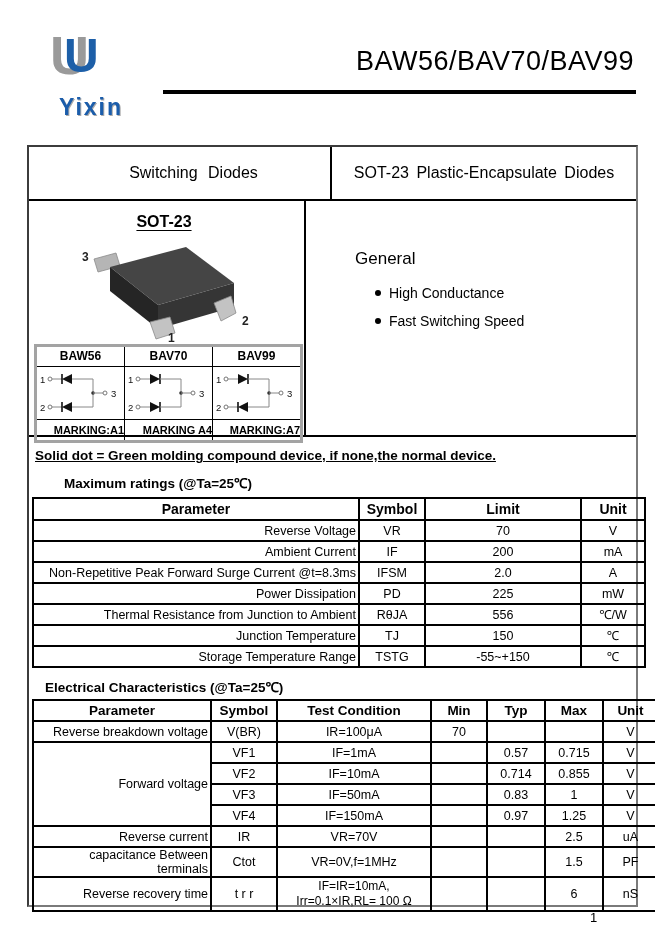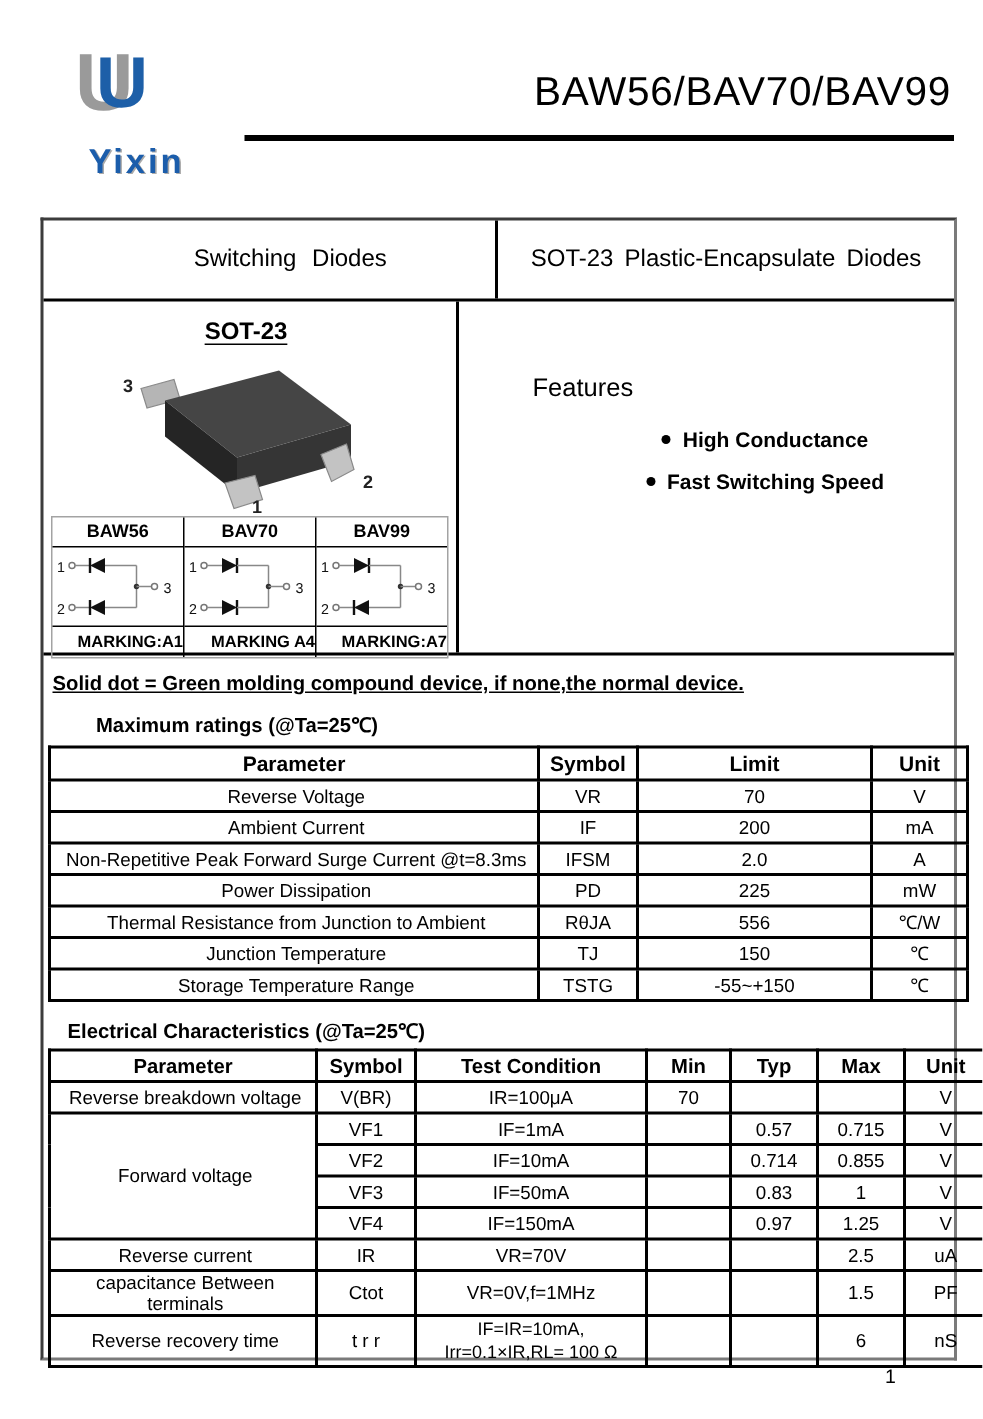--- a/index.html
+++ b/index.html
@@ -33,49 +33,49 @@
   .v-divider{position:absolute;left:275px;top:54px;width:2px;height:234px;background:#000;}
   .h-divider{position:absolute;left:0;top:288px;width:100%;height:2px;background:#000;}
 
   
   .sot23-label{position:absolute;left:55px;top:66px;width:160px;text-align:center;
                font-size:16px;font-weight:600;text-decoration:underline;text-underline-offset:3px;}
   .pkg-svg{position:absolute;left:35px;top:88px;}
   .pkg-pin-label{font-size:12px;font-weight:600;fill:#222;font-family:"Liberation Sans",sans-serif;}
 
   
-  .diode-table{position:absolute;left:5px;top:197px;display:flex;border:1px solid #a3a3a3;}
+  .diode-table{position:absolute;left:5px;top:197px;display:flex;border:3px solid #a3a3a3;}
   .dcell{width:87px;border-right:1px solid #000;}
   .dcell:last-child{border-right:none;}
   .dname{height:19px;line-height:19px;text-align:center;font-weight:bold;font-size:12px;
          border-bottom:1px solid #000;}
   .dschem{height:52px;}
   .dmark{height:20px;line-height:20px;text-align:right;font-weight:bold;font-size:11px;
          border-top:1px solid #000;}
   .schem-label{font-size:9.5px;fill:#111;font-family:"Liberation Sans",sans-serif;}
 
   
   .features{position:absolute;left:326px;top:102px;width:290px;}
   .features-title{font-size:17px;}
   .feature-list{margin-top:16px;margin-left:20px;}
-  .feature{margin-bottom:12px;font-weight:bold;font-size:14px;text-align:center;}
+  .feature{margin-bottom:12px;font-weight:normal;font-size:14px;}
   .bdot{display:inline-block;width:6px;height:6px;border-radius:50%;background:#000;
         margin-right:8px;vertical-align:2px;}
   .feature-cont{margin-left:14px;margin-top:4px;}
 
   
   .note-solid{position:absolute;left:6px;top:301px;font-weight:bold;font-size:13.5px;text-decoration:underline;}
   .mr-title{position:absolute;left:14px;top:327px;font-weight:bold;font-size:13.5px;padding-left:21px;}
   .ec-title{position:absolute;left:16px;top:531px;font-weight:bold;font-size:13.5px;}
 
   
   table{border-collapse:collapse;table-layout:fixed;}
   th,td{border:2px solid #000;text-align:center;padding:0 2px;overflow:hidden;}
   th{font-weight:bold;margin-left:32px;}
-  td.l,th.l{text-align:center;padding-left:5px;}
+  td.l,th.l{text-align:right;padding-left:5px;}
 
   .mr{position:absolute;left:3px;top:350px;width:588px;font-size:12.5px;}
   .mr th{height:20px;font-size:14px;}
   .mr td{height:19px;}
   .mr .c0{width:320px;} .mr .c1{width:60px;} .mr .c2{width:150px;} .mr .c3{width:58px;}
 
   .ec{position:absolute;left:3px;top:552px;width:583px;font-size:12.5px;}
   .ec th{height:19px;font-size:13.5px;}
   .ec td{height:19px;}
   .ec .k0{width:172px;} .ec .k1{width:60px;} .ec .k2{width:148px;}
@@ -200,21 +200,21 @@
             <line x1="56" y1="26" x2="66" y2="26" stroke="#888"></line>
             <circle cx="68" cy="26" r="2" fill="none" stroke="#777"></circle>
             <text class="schem-label" x="74" y="30">3</text>
           </svg>
         </div>
         <div class="dmark">MARKING:A7</div>
       </div>
     </div>
 
     <div class="features">
-      <div class="features-title">Features</div>
+      <div class="features-title">General</div>
       <div class="feature-list">
         <div class="feature">
           <span class="bdot"></span><span>High Conductance</span>
         </div>
         <div class="feature">
           <span class="bdot"></span><span>Fast  Switching  Speed</span>
         </div>
       </div>
     </div>
 

